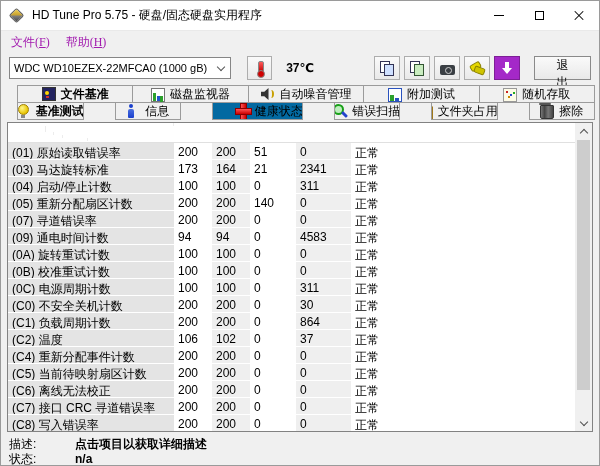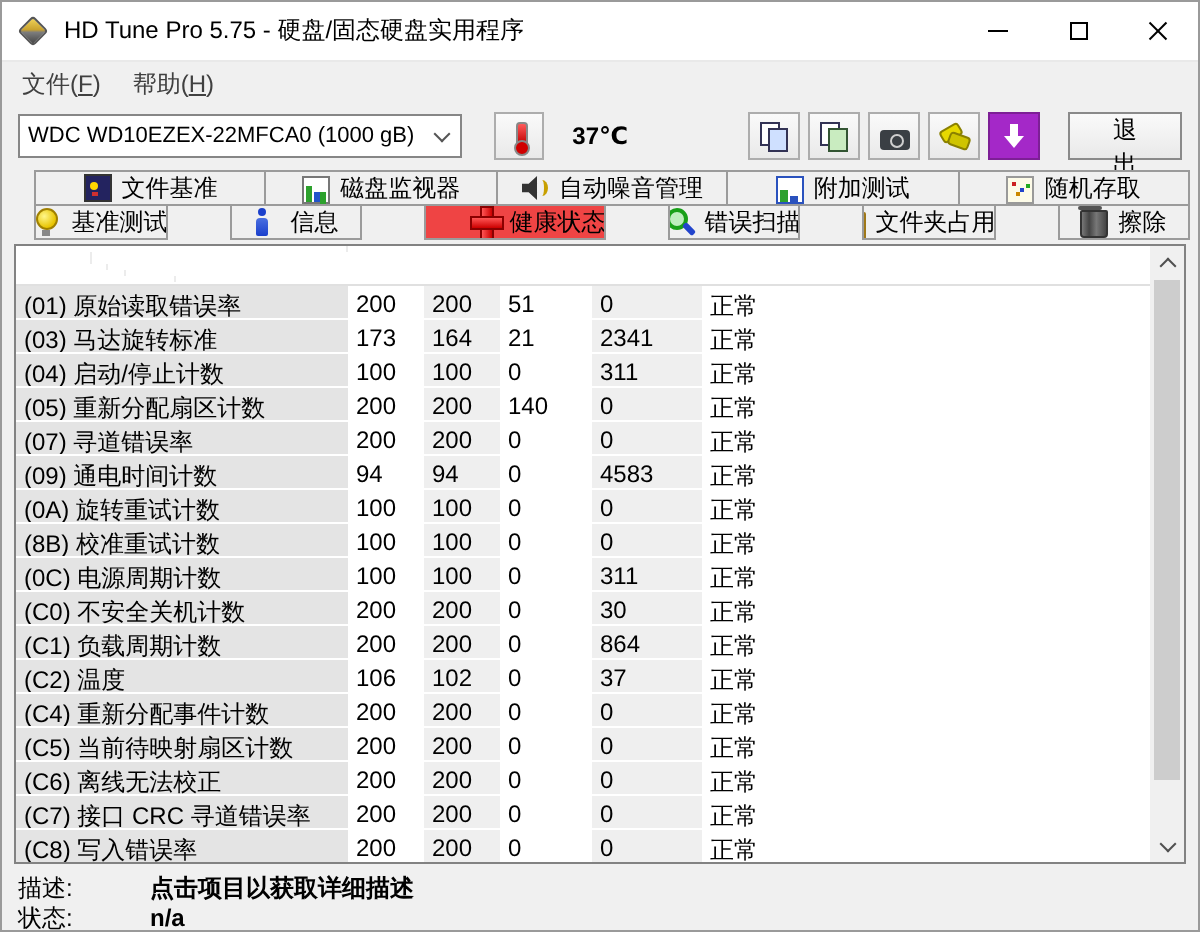--- a/index.html
+++ b/index.html
@@ -16,21 +16,21 @@
   .win-btn { width:40px; height:100%; display:flex; align-items:center; justify-content:center; position:relative; }
   .win-min { width:10px; height:1px; background:#000; display:block; }
   .win-max { width:9px; height:9px; border:1px solid #000; display:block; }
   .win-close { width:12px; height:12px; position:relative; display:block; }
   .win-close::before,.win-close::after { content:""; position:absolute; left:0; top:5px; width:12px; height:1px; background:#000; }
   .win-close::before { transform:rotate(45deg); }
   .win-close::after { transform:rotate(-45deg); }
 
   
   .menubar { height:22px; display:flex; align-items:center; background:#f0f0f0; font-size:12px; padding-left:2px; }
-  .menu-item { padding:2px 8px; color:#404040; }
+  .menu-item { padding:2px 8px; color:#a21caf;font-family:Liberation Serif, serif; }
 
   
   .toolbar { height:30px; display:flex; align-items:center; padding:0 8px; background:#f0f0f0; }
   .drive-select { width:232px; height:22px; background:#fff; border:1px solid #868686; display:flex; align-items:center; justify-content:space-between; padding:0 6px 0 4px; font-size:11px; color:#000; white-space:nowrap; overflow:hidden; }
   .chevron-down { width:6px; height:6px; border-right:1.5px solid #555; border-bottom:1.5px solid #555; transform:rotate(45deg); margin-top:-3px; flex:none; }
   button { font-family:inherit; cursor:default; }
   .tool-btn { width:26px; height:24px; border:1px solid #adadad; background:linear-gradient(#fafafa,#e9e9e9); display:flex; align-items:center; justify-content:center; margin-left:4px; padding:0; }
   .thermo-btn { margin-left:16px; }
   .temp-label { font-size:12px; font-weight:bold; margin-left:14px; }
   .tool-group { display:flex; margin-left:56px; }
@@ -56,22 +56,22 @@
   .notes-icon::after { content:""; position:absolute; left:4px; top:6px; width:9px; height:5px; background:#cfc400; border:1px solid #8a8000; border-radius:2px; transform:rotate(20deg); }
   .update-icon { width:10px; height:13px; }
   .update-icon::before { content:""; position:absolute; left:3px; top:0; width:4px; height:6px; background:#fff; }
   .update-icon::after { content:""; position:absolute; left:0; top:6px; width:0; height:0; border-left:5px solid transparent; border-right:5px solid transparent; border-top:6px solid #fff; }
 
   
   .tabs { margin:2px 4px 0 4px; }
   .tab-row { display:flex; height:18px; }
   .tab-row + .tab-row { margin-top:-1px;gap:32px; }
   .tab { flex:1; display:flex; align-items:center; justify-content:center; gap:5px; font-size:12px; color:#000; background:#f0f0f0; border:1px solid #9b9b9b; margin-left:-1px; white-space:nowrap; overflow:hidden; }
-  .tab:first-child { margin-left:12px; }
-  .tab.active { background:#ef4444;padding-left:24px; }
+  .tab:first-child { margin-left:12px;font-weight:bold; }
+  .tab.active { background:#0369a1;padding-left:24px; }
   .tab .icon { width:14px; height:14px; }
 
   
   .file-benchmark-icon { width:11px; height:13px; background:#23235f; border:1px solid #333; }
   .file-benchmark-icon::before { content:""; position:absolute; left:2px; top:3px; width:4px; height:4px; background:#ffd700; border-radius:50%; }
   .file-benchmark-icon::after { content:""; position:absolute; left:3px; top:8px; width:3px; height:2px; background:#d03030; }
   .disk-monitor-icon { width:13px; height:11px; background:#fff; border:1px solid #777; margin-top:1px; }
   .disk-monitor-icon::before { content:""; position:absolute; left:1px; bottom:0; width:3px; height:8px; background:#2da12d; box-shadow:7px 3px 0 0 #2da12d; }
   .disk-monitor-icon::after { content:""; position:absolute; left:5px; bottom:0; width:3px; height:5px; background:#2255cc; }
   .acoustic-management-icon { width:14px; height:14px; }
@@ -306,21 +306,21 @@
         <div class="trow">
           <div class="cell col-0">(0A) 旋转重试计数</div>
           <div class="cell col-1">100</div>
           <div class="cell col-2">100</div>
           <div class="cell col-3">0</div>
           <div class="cell col-4">0</div>
           <div class="cell col-5">正常</div>
           <div class="cell col-fill"></div>
         </div>
         <div class="trow">
-          <div class="cell col-0">(8B) 校准重试计数</div>
+          <div class="cell col-0">(0B) 校准重试计数</div>
           <div class="cell col-1">100</div>
           <div class="cell col-2">100</div>
           <div class="cell col-3">0</div>
           <div class="cell col-4">0</div>
           <div class="cell col-5">正常</div>
           <div class="cell col-fill"></div>
         </div>
         <div class="trow">
           <div class="cell col-0">(0C) 电源周期计数</div>
           <div class="cell col-1">100</div>

